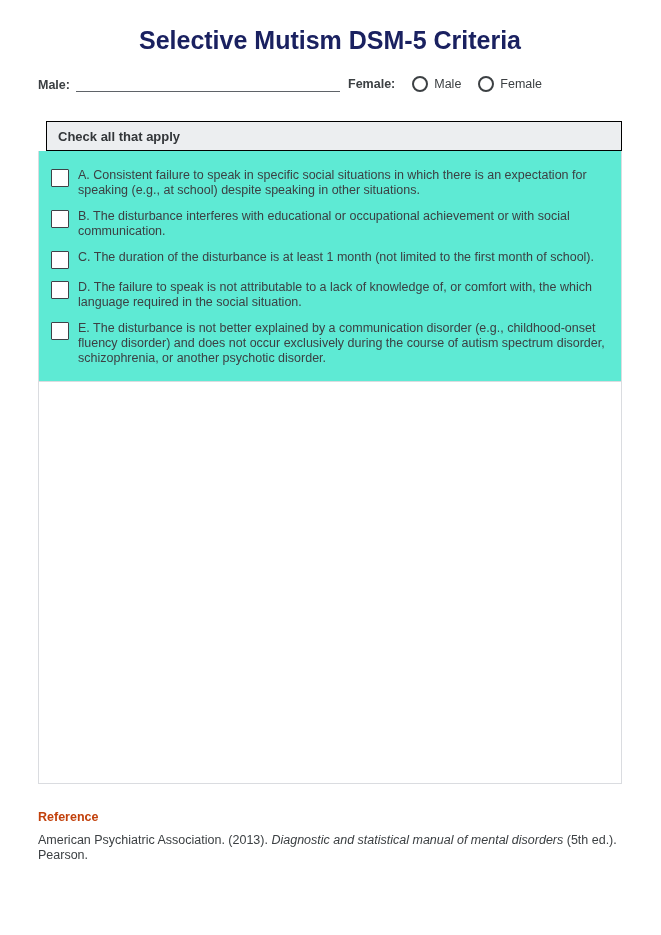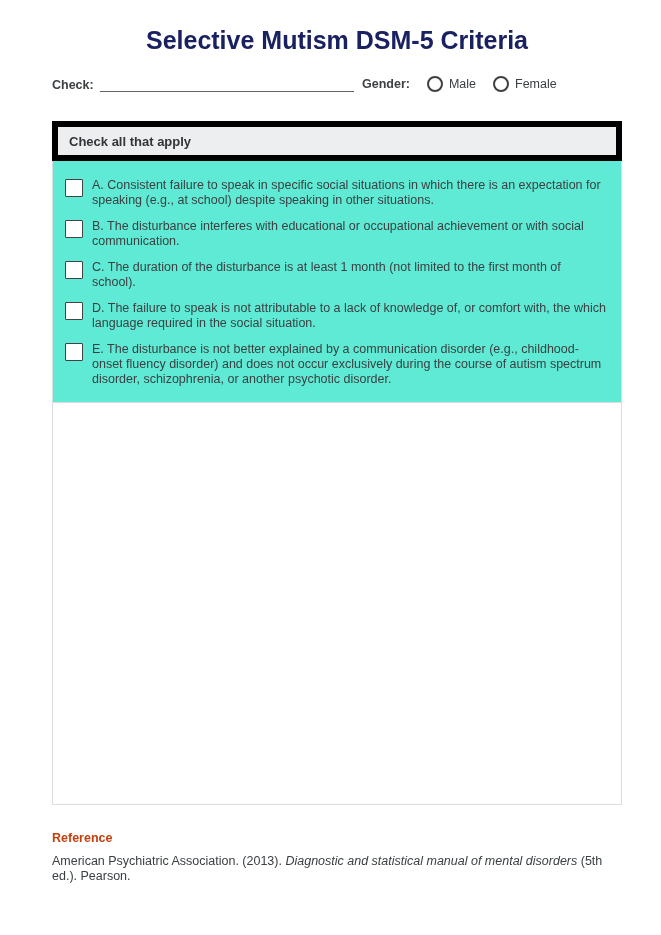--- a/index.html
+++ b/index.html
@@ -5,21 +5,21 @@
   * { box-sizing: border-box; }
   html, body { margin: 0; padding: 0; }
   body {
     width: 661px;
     height: 935px;
     background: #ffffff;
     font-family: "Liberation Sans", sans-serif;
     color: #3c4043;
     overflow: hidden;
   }
-  .page { padding: 27px 39px 0 52px; }
+  .page { padding: 27px 39px 0 38px; }
 
   .title {
     margin: 0 0 21px 0;
     text-align: center;
     color: #1a2160;
     font-size: 25px;
     font-weight: 700;
     line-height: 1.1;
   }
 
@@ -47,25 +47,26 @@
     border: 2px solid #3c4043;
     border-radius: 50%;
     background: #fff;
     flex: 0 0 auto;
   }
   .radio-label { margin-left: 6px; line-height: 14px; }
 
   .section-header {
     margin-top: 18px;
     background: #eceef0;
-    border: 6px solid #000000;
+    border: 1px solid #000000;
     font-size: 13px;
     font-weight: 700;
     color: #333639;
     padding: 7px 11px 6px 11px;
+    margin-left: 8px;
   }
   .section-body {
     border: 1px solid #dadce0;
     border-top: none;
     background: #5eead4;
     padding: 17px 14px 4px 12px;
   }
   .check-item {
     display: flex;
     align-items: flex-start;
@@ -110,25 +111,25 @@
 </style>
 </head>
 <body>
 
 <div class="page">
 
   <h1 class="title">Selective Mutism DSM-5 Criteria</h1>
 
   <div class="form-row">
     <div class="field field-left">
-      <span class="label">Check:</span>
+      <span class="label">Male:</span>
       <span class="fill-line"></span>
     </div>
     <div class="field field-right gender-field">
-      <span class="label">Gender:</span>
+      <span class="label">Female:</span>
       <span class="radio-option">
         <span class="radio-circle"></span>
         <span class="radio-label">Male</span>
       </span>
       <span class="radio-option">
         <span class="radio-circle"></span>
         <span class="radio-label">Female</span>
       </span>
     </div>
   </div>

